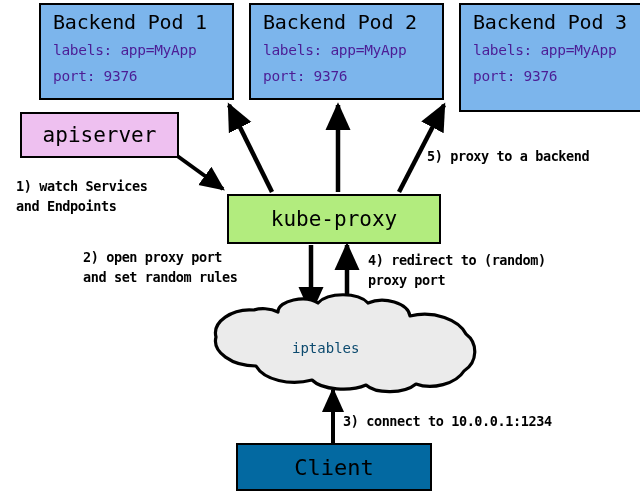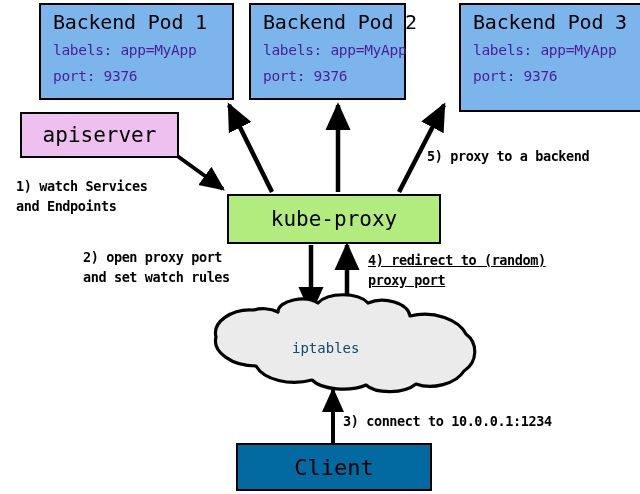--- a/index.html
+++ b/index.html
@@ -129,21 +129,21 @@
                C 244 308, 254 308, 262 312 Z" fill="#ebebeb" stroke="#000000" stroke-width="3.2" stroke-linejoin="round"></path>
     </g>
   </svg>
 
   <div class="node pod" style="left:23px; top:3px; width:195px; height:97px;">
     <div class="pod-title">Backend Pod 1</div>
     <div class="pod-line">labels: app=MyApp</div>
     <div class="pod-line">port: 9376</div>
   </div>
 
-  <div class="node pod" style="left:233px; top:3px; width:157px; height:97px;">
+  <div class="node pod" style="left:233px; top:3px; width:195px; height:97px;">
     <div class="pod-title">Backend Pod 2</div>
     <div class="pod-line">labels: app=MyApp</div>
     <div class="pod-line">port: 9376</div>
   </div>
 
   <div class="node pod" style="left:443px; top:3px; width:195px; height:109px;">
     <div class="pod-title">Backend Pod 3</div>
     <div class="pod-line">labels: app=MyApp</div>
     <div class="pod-line">port: 9376</div>
   </div>
@@ -162,28 +162,28 @@
     <span>Client</span>
   </div>
 
   <div class="step" style="left:0; top:176px;">
     <div>1) watch Services</div>
     <div>and Endpoints</div>
   </div>
 
   <div class="step" style="left:67px; top:247px;">
     <div>2) open proxy port</div>
-    <div>and set watch rules</div>
+    <div>and set random rules</div>
   </div>
 
   <div class="step" style="left:327px; top:411px;">
     <div>3) connect to 10.0.0.1:1234</div>
   </div>
 
-  <div class="step" style="left:352px; top:250px;text-decoration:underline;">
+  <div class="step" style="left:352px; top:250px;">
     <div>4) redirect to (random)</div>
     <div>proxy port</div>
   </div>
 
   <div class="step" style="left:411px; top:146px;">
     <div>5) proxy to a backend</div>
   </div>
 
 </div>
 

